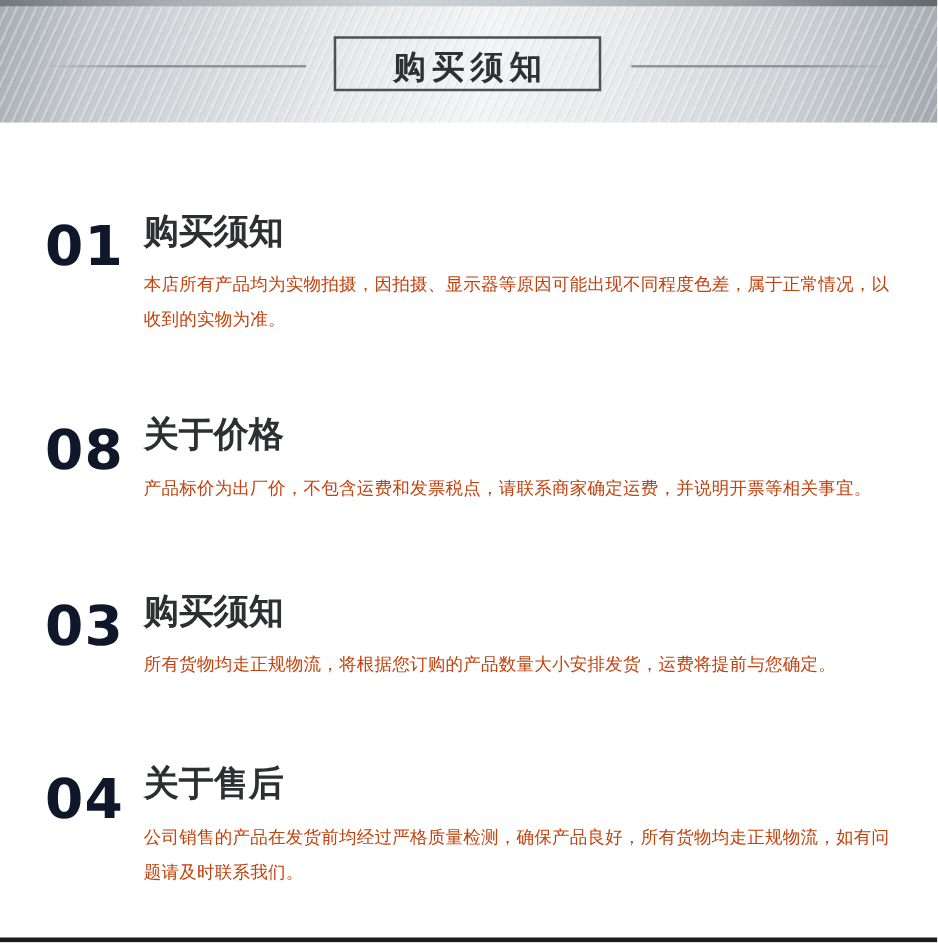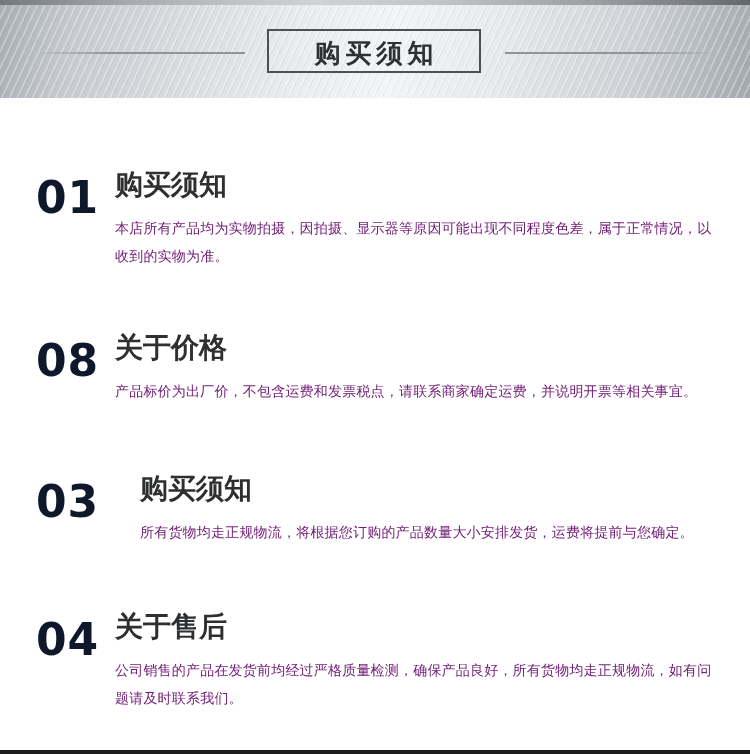--- a/index.html
+++ b/index.html
@@ -89,26 +89,26 @@
     font-size: 28px;
     font-weight: bold;
     line-height: 30px;
     color: #2d2f31;
   }
   .section .body {
     margin-top: 14px;
     font-size: 14px;
     line-height: 28px;
     letter-spacing: 0.2px;
-    color: #701a75;
+    color: #c2410c;
   }
 
   .s1 { top: 170px; }
   .s2 { top: 333px; }
-  .s3 { top: 474px; padding-left: 25px; }
+  .s3 { top: 474px; }
   .s4 { top: 612px; }
 
   
   .bottom-bar {
     position: absolute;
     left: 0; bottom: 0;
     width: 750px; height: 4px;
     background: #1b1b1b;
   }
 </style>

